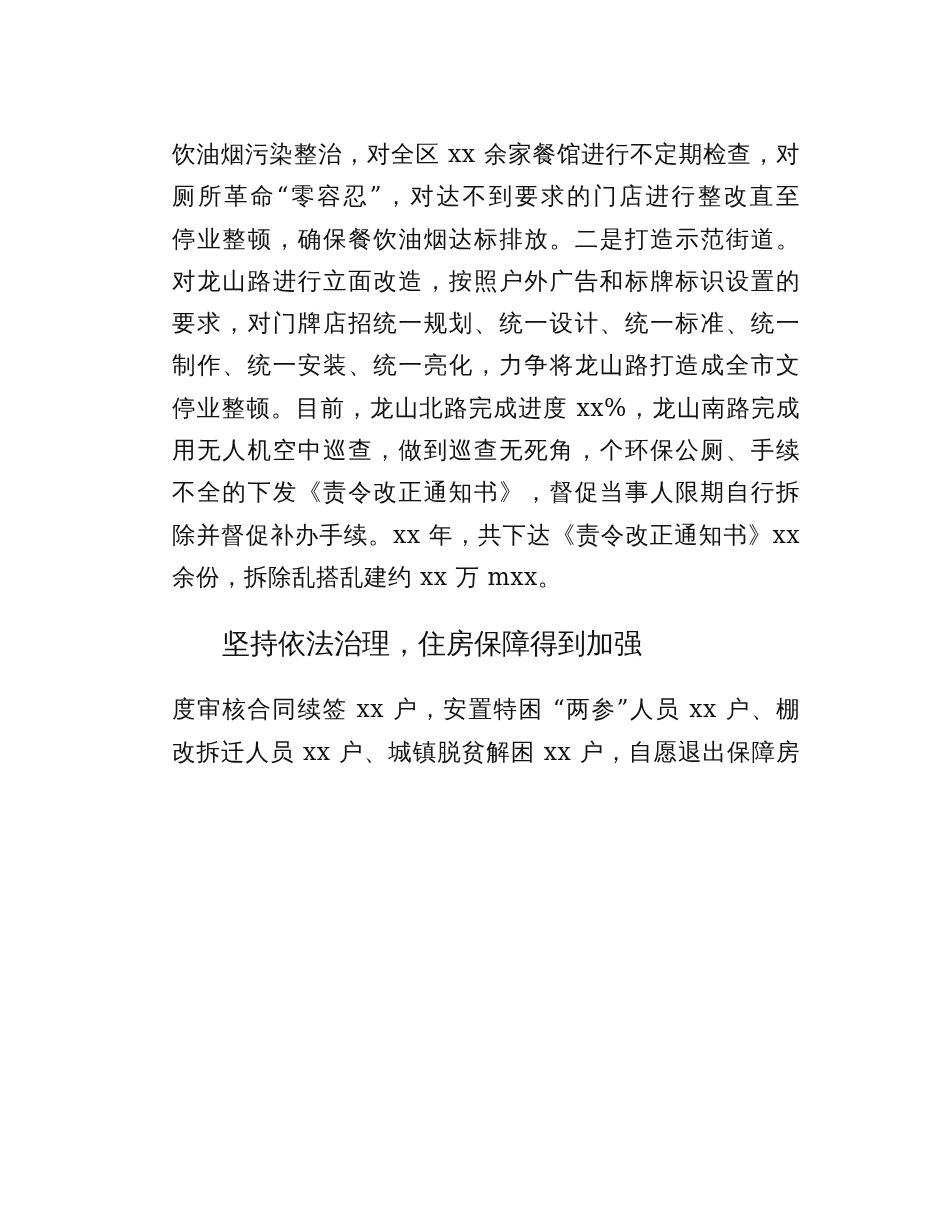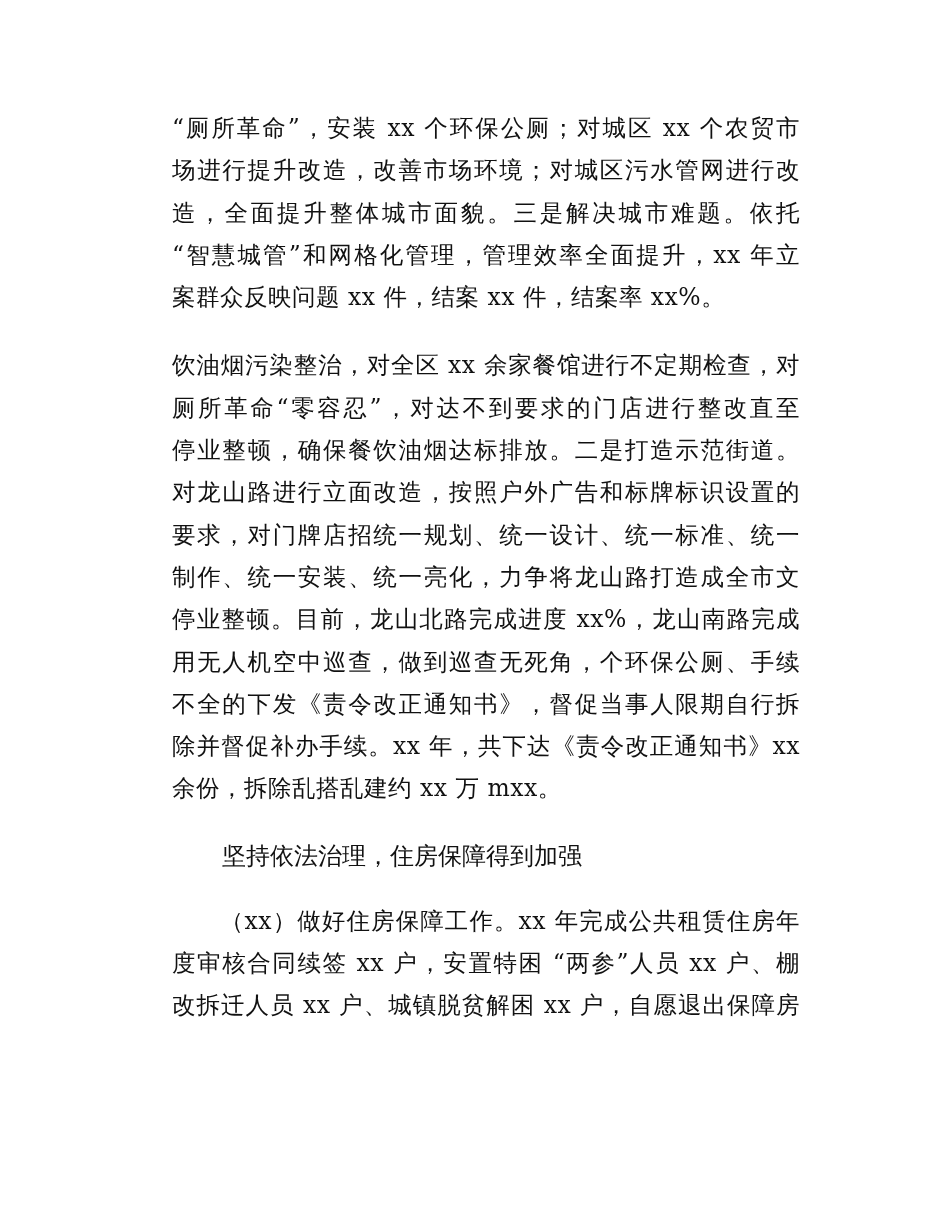--- a/index.html
+++ b/index.html
@@ -4,50 +4,42 @@
 <style>
   html, body { margin:0; padding:0; background:#ffffff; }
   body { width:950px; height:1230px; position:relative; overflow:hidden;
          font-family: "DejaVu Serif", "Liberation Serif", serif; color:#111; }
   .page { position:absolute; left:172px; top:107px; width:628px; }
   .line { height:42.3px; line-height:42.3px; font-size:23.5px; white-space:nowrap;
           text-align:justify; text-align-last:justify; letter-spacing:0.5px; }
   .line.last { text-align-last:left; }
   .para-gap { height:26px; }
   .heading { font-family: "DejaVu Sans", "Liberation Sans", sans-serif; font-weight:normal;
-             font-size:24px; height:44px; line-height:44px; padding-left:50px; white-space:nowrap; }
+             font-size:28px; height:44px; line-height:44px; padding-left:50px; white-space:nowrap; }
   .head-gap-top { height:24px; }
   .head-gap-bottom { height:22px; }
 </style>
 </head>
 <body>
 
 <div class="page">
-  <div>
-    <div class="line">“厕所革命”，安装 xx 个环保公厕；对城区 xx 个农贸市</div>
-    <div class="line">场进行提升改造，改善市场环境；对城区污水管网进行改</div>
-    <div class="line">造，全面提升整体城市面貌。三是解决城市难题。依托</div>
-    <div class="line">“智慧城管”和网格化管理，管理效率全面提升，xx 年立</div>
-    <div class="line last">案群众反映问题 xx 件，结案 xx 件，结案率 xx%。</div>
-  </div>
   <div class="para-gap"></div>
   <div>
     <div class="line">饮油烟污染整治，对全区 xx 余家餐馆进行不定期检查，对</div>
     <div class="line">厕所革命“零容忍”，对达不到要求的门店进行整改直至</div>
     <div class="line">停业整顿，确保餐饮油烟达标排放。二是打造示范街道。</div>
     <div class="line">对龙山路进行立面改造，按照户外广告和标牌标识设置的</div>
     <div class="line">要求，对门牌店招统一规划、统一设计、统一标准、统一</div>
     <div class="line">制作、统一安装、统一亮化，力争将龙山路打造成全市文</div>
     <div class="line">停业整顿。目前，龙山北路完成进度 xx%，龙山南路完成</div>
     <div class="line">用无人机空中巡查，做到巡查无死角，个环保公厕、手续</div>
     <div class="line">不全的下发《责令改正通知书》，督促当事人限期自行拆</div>
     <div class="line">除并督促补办手续。xx 年，共下达《责令改正通知书》xx</div>
     <div class="line last">余份，拆除乱搭乱建约 xx 万 mxx。</div>
   </div>
   <div class="head-gap-top"></div>
   <div class="heading">坚持依法治理，住房保障得到加强</div>
   <div class="head-gap-bottom"></div>
   <div>
-    <div class="line" style="padding-left:48px;">（xx）做好住房保障工作。xx 年完成公共租赁住房年</div>
     <div class="line">度审核合同续签 xx 户，安置特困 “两参”人员 xx 户、棚</div>
     <div class="line">改拆迁人员 xx 户、城镇脱贫解困 xx 户，自愿退出保障房</div>
   </div>
 </div>
 
 </body></html>

